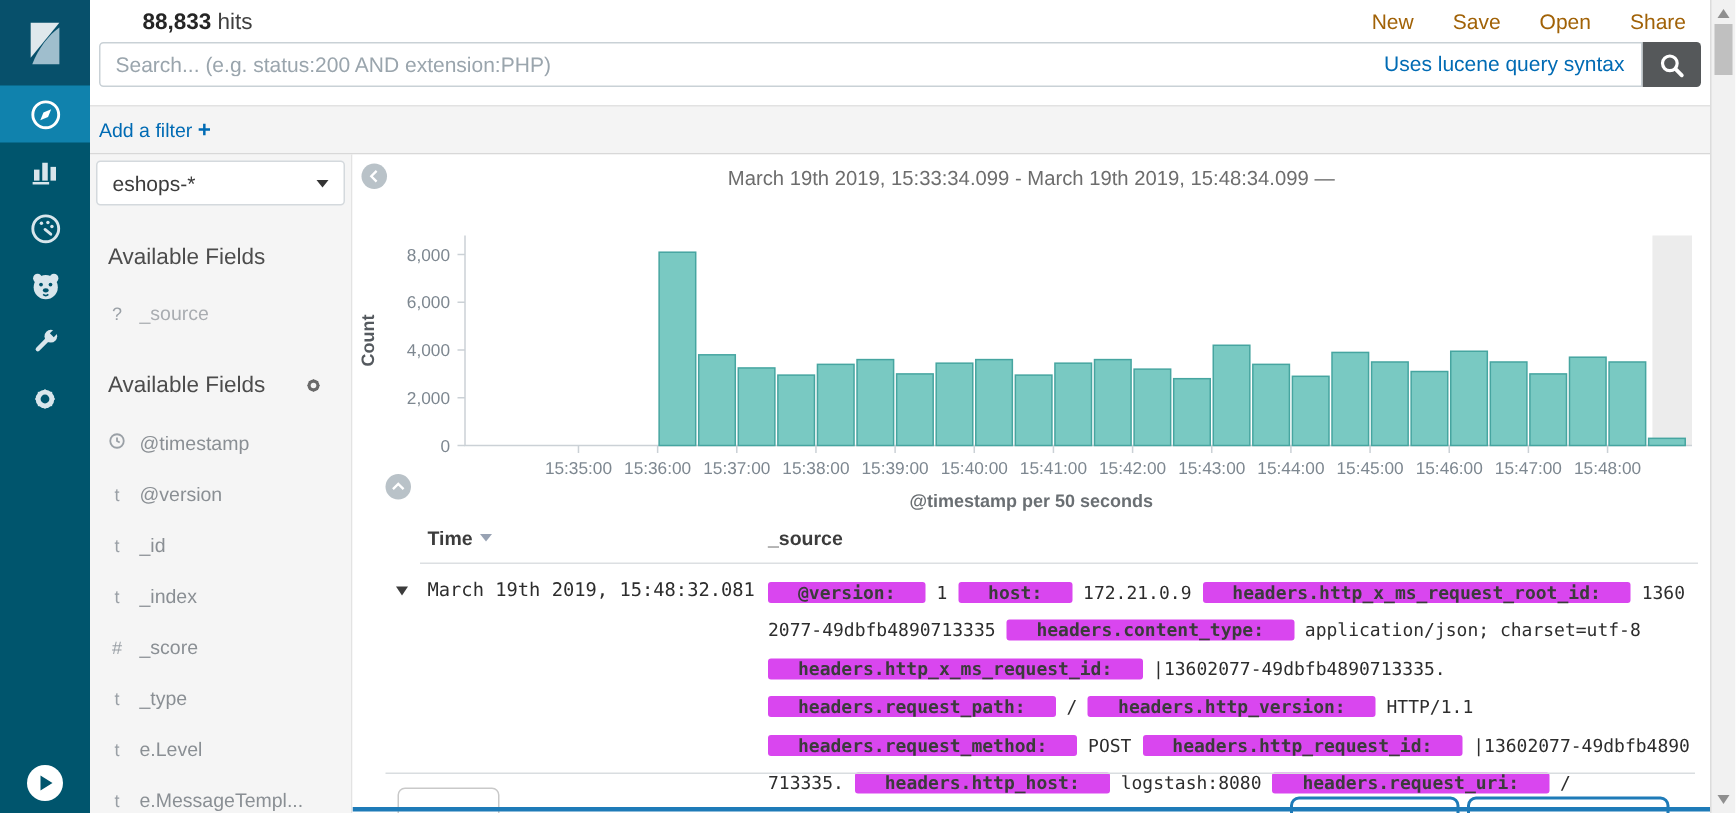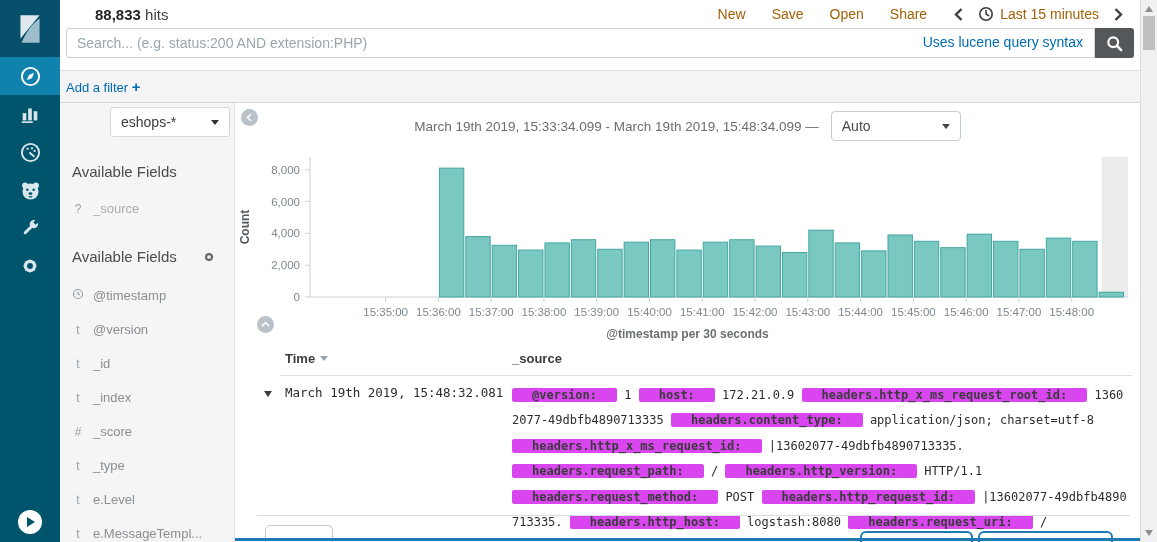--- a/index.html
+++ b/index.html
@@ -32,21 +32,21 @@
   #lucene { position:absolute; right:12px; top:6px; font-size:14px; color:#006bb4; cursor:pointer; }
   #searchbtn { width:39px; height:30px; background:#55585a; border:none; border-radius:0 3px 3px 0; display:flex; align-items:center; justify-content:center; cursor:pointer; }
 
   
   #filterbar { position:absolute; left:60px; top:70px; width:1080px; height:33px; background:#f4f4f4; border-top:1px solid #e2e2e2; border-bottom:1px solid #d8d8d8; display:flex; align-items:center; padding-left:6px; }
   #addfilter { color:#006bb4; font-size:13px; cursor:pointer; }
   #addfilter b { font-size:15px; }
 
   
   #fields { position:absolute; left:60px; top:103px; width:175px; height:439px; background:#f5f5f5; border-right:1px solid #e3e3e3; }
-  #indexsel { position:absolute; left:4px; right:4px; top:4px; height:30px; background:#fff; border:1px solid #d4d9dd; border-radius:3px; display:flex; align-items:center; padding:0 10px; font-size:14px; color:#3c3c3c; cursor:pointer;margin-left:46px; }
+  #indexsel { position:absolute; left:4px; right:4px; top:4px; height:30px; background:#fff; border:1px solid #d4d9dd; border-radius:3px; display:flex; align-items:center; padding:0 10px; font-size:14px; color:#3c3c3c; cursor:pointer; }
   #indexsel .caret { margin-left:auto; }
   .caret { width:0; height:0; border-left:4px solid transparent; border-right:4px solid transparent; border-top:5px solid #333; }
   .fields-h { position:absolute; left:12px; font-size:15px; color:#4c4c4c; }
   .field { position:absolute; left:12px; display:flex; align-items:center; gap:9px; font-size:13px; color:#8a8f94; cursor:pointer; }
   .ftype { width:12px; text-align:center; color:#9aa0a6; font-size:12px; }
   #gearbtn { position:absolute; right:18px; cursor:pointer; }
 
   
   #main { position:absolute; left:235px; top:103px; width:905px; height:439px; background:#fff; overflow:hidden; }
   .circle-btn { position:absolute; width:17px; height:17px; border-radius:50%; background:#b9c2c8; display:flex; align-items:center; justify-content:center; cursor:pointer; }
@@ -155,35 +155,20 @@
   </aside>
 
   <div id="topbar">
     <div id="row1">
       <div id="hits"><b>88,833</b> <span>hits</span></div>
       <div id="nav">
         <span class="nav-link">New</span>
         <span class="nav-link">Save</span>
         <span class="nav-link">Open</span>
         <span class="nav-link">Share</span>
-        <div id="timegroup">
-          <svg width="11" height="15" viewBox="0 0 11 15">
-              <polyline points="8.5,2 3,7.5 8.5,13" fill="none" stroke="#3e3e3e" stroke-width="2.4"></polyline>
-            </svg>
-          <span class="tp">
-            <svg width="16" height="16" viewBox="0 0 16 16">
-              <circle cx="8" cy="8" r="6.2" fill="none" stroke="#3e3e3e" stroke-width="1.6"></circle>
-              <path d="M8 4.6 V8 L10.6 9.6" stroke="#3e3e3e" stroke-width="1.6" fill="none" stroke-linecap="round"></path>
-            </svg>
-            <span>Last 15 minutes</span>
-          </span>
-          <svg width="11" height="15" viewBox="0 0 11 15">
-              <polyline points="2.5,2 8,7.5 2.5,13" fill="none" stroke="#3e3e3e" stroke-width="2.4"></polyline>
-            </svg>
-        </div>
       </div>
     </div>
     <div id="row2">
       <div id="searchwrap">
         <input id="search" type="text" placeholder="Search... (e.g. status:200 AND extension:PHP)" style="">
         <span id="lucene">Uses lucene query syntax</span>
       </div>
       <button id="searchbtn">
         <svg width="17" height="17" viewBox="0 0 16 16">
           <circle cx="6.8" cy="6.8" r="4.6" fill="none" stroke="#fff" stroke-width="2"></circle>
@@ -261,24 +246,20 @@
 
   <main id="main">
     <div class="circle-btn" style="left:6px; top:6px">
       <svg width="11" height="11" viewBox="0 0 14 14">
           <polyline points="9,2.5 4.5,7 9,11.5" fill="none" stroke="#fff" stroke-width="2"></polyline>
         </svg>
     </div>
 
     <div id="chart-header">
       <span id="range-title">March 19th 2019, 15:33:34.099 - March 19th 2019, 15:48:34.099 —</span>
-      <div id="interval">
-        <span>Auto</span>
-        <span class="caret"></span>
-      </div>
     </div>
 
     <div id="chart-host" style="position:absolute; left:0; top:42px;"><svg width="905" height="186" viewBox="0 0 905 186">
           <rect x="866.6129032258065" y="12" width="26.387096774193537" height="140" fill="#ececec"></rect>
           <path d="M75 12 V152 H893" fill="none" stroke="#cbd1d6" stroke-width="1"></path>
           <line x1="70" y1="152" x2="75" y2="152" stroke="#cbd1d6" stroke-width="1"></line>
           <text x="65" y="156" text-anchor="end" font-size="11.5" fill="#7d8790" font-family="Liberation Sans, sans-serif">0</text>
           <line x1="70" y1="120.18181818181819" x2="75" y2="120.18181818181819" stroke="#cbd1d6" stroke-width="1"></line>
           <text x="65" y="124.18181818181819" text-anchor="end" font-size="11.5" fill="#7d8790" font-family="Liberation Sans, sans-serif">2,000</text>
           <line x1="70" y1="88.36363636363637" x2="75" y2="88.36363636363637" stroke="#cbd1d6" stroke-width="1"></line>
@@ -336,21 +317,21 @@
           <rect x="679.3849462365591" y="96.31818181818183" width="24.387096774193548" height="55.68181818181817" fill="#79c9c2" stroke="#46a5a0" stroke-width="1"></rect>
           <rect x="705.7720430107527" y="102.68181818181819" width="24.387096774193548" height="49.31818181818181" fill="#79c9c2" stroke="#46a5a0" stroke-width="1"></rect>
           <rect x="732.1591397849462" y="89.1590909090909" width="24.387096774193548" height="62.840909090909086" fill="#79c9c2" stroke="#46a5a0" stroke-width="1"></rect>
           <rect x="758.5462365591397" y="96.31818181818183" width="24.387096774193548" height="55.68181818181817" fill="#79c9c2" stroke="#46a5a0" stroke-width="1"></rect>
           <rect x="784.9333333333333" y="104.27272727272728" width="24.387096774193548" height="47.72727272727272" fill="#79c9c2" stroke="#46a5a0" stroke-width="1"></rect>
           <rect x="811.3204301075268" y="93.13636363636364" width="24.387096774193548" height="58.86363636363636" fill="#79c9c2" stroke="#46a5a0" stroke-width="1"></rect>
           <rect x="837.7075268817204" y="96.31818181818183" width="24.387096774193548" height="55.68181818181817" fill="#79c9c2" stroke="#46a5a0" stroke-width="1"></rect>
           <rect x="864.0946236559139" y="147.22727272727272" width="24.387096774193548" height="4.7727272727272725" fill="#79c9c2" stroke="#46a5a0" stroke-width="1"></rect>
           <text x="14" y="82" font-size="12" font-weight="bold" fill="#54595e" text-anchor="middle" transform="rotate(-90 14 82)" font-family="Liberation Sans, sans-serif">Count</text>
         </svg></div>
-    <div id="xlabel">@timestamp per 30 seconds</div>
+    <div id="xlabel">@timestamp per 50 seconds</div>
 
     <div class="circle-btn" style="left:22px; top:213px">
       <svg width="11" height="11" viewBox="0 0 14 14">
           <polyline points="2.5,9 7,4.5 11.5,9" fill="none" stroke="#fff" stroke-width="2"></polyline>
         </svg>
     </div>
 
     <div id="thead">
       <span id="th-time">
         <span>Time</span>

